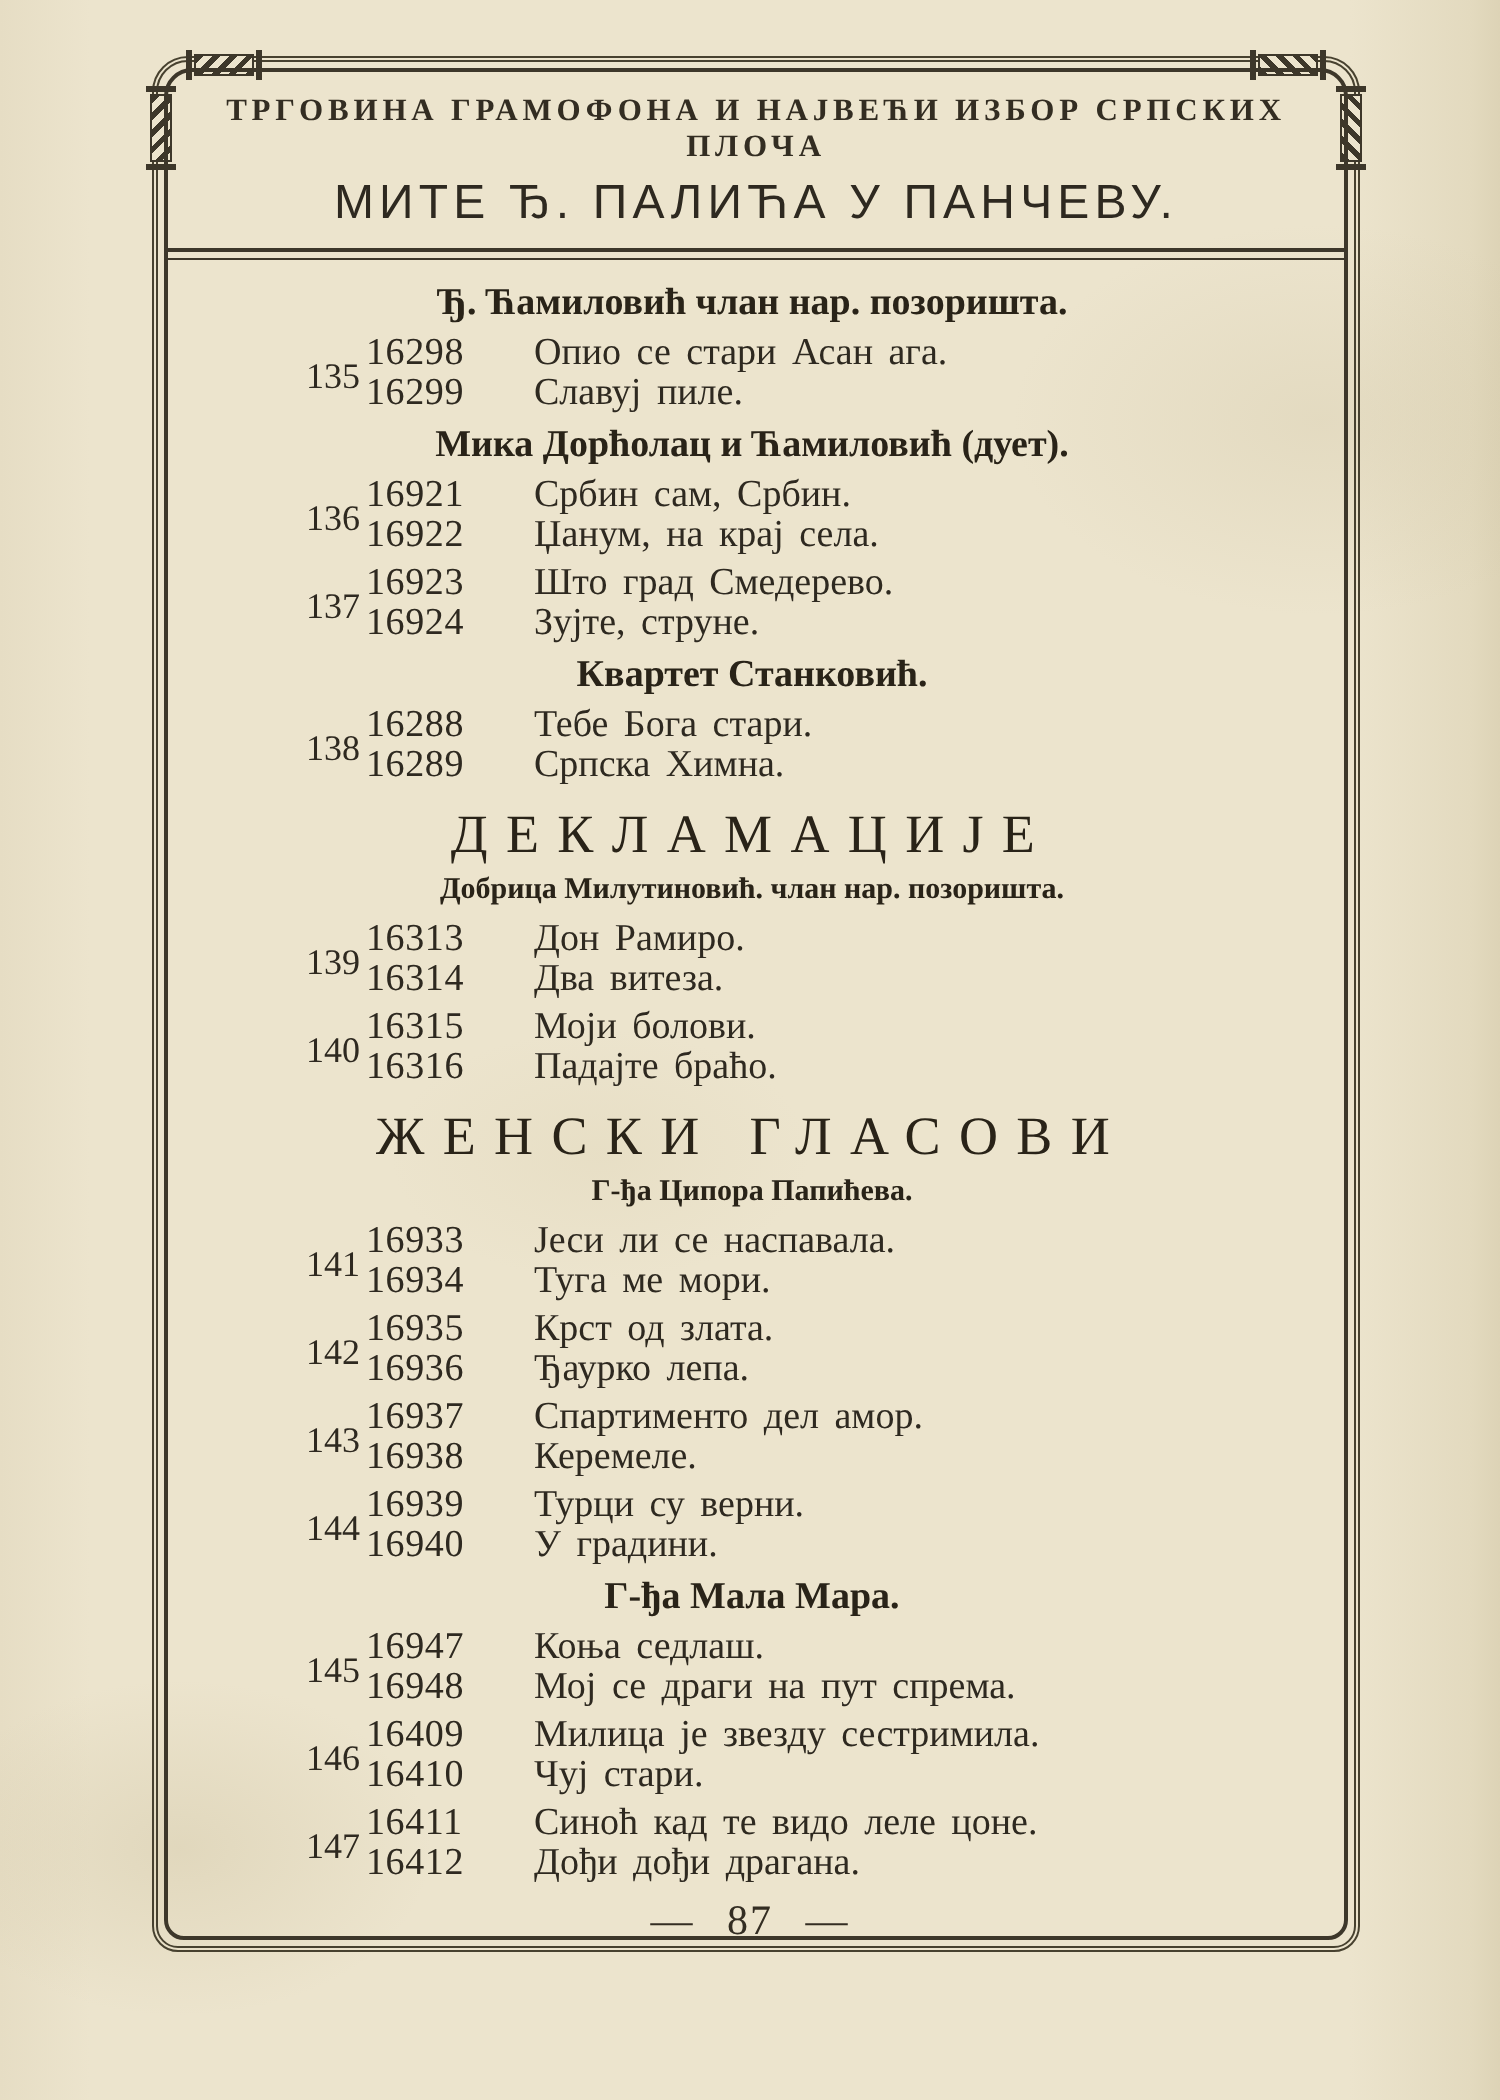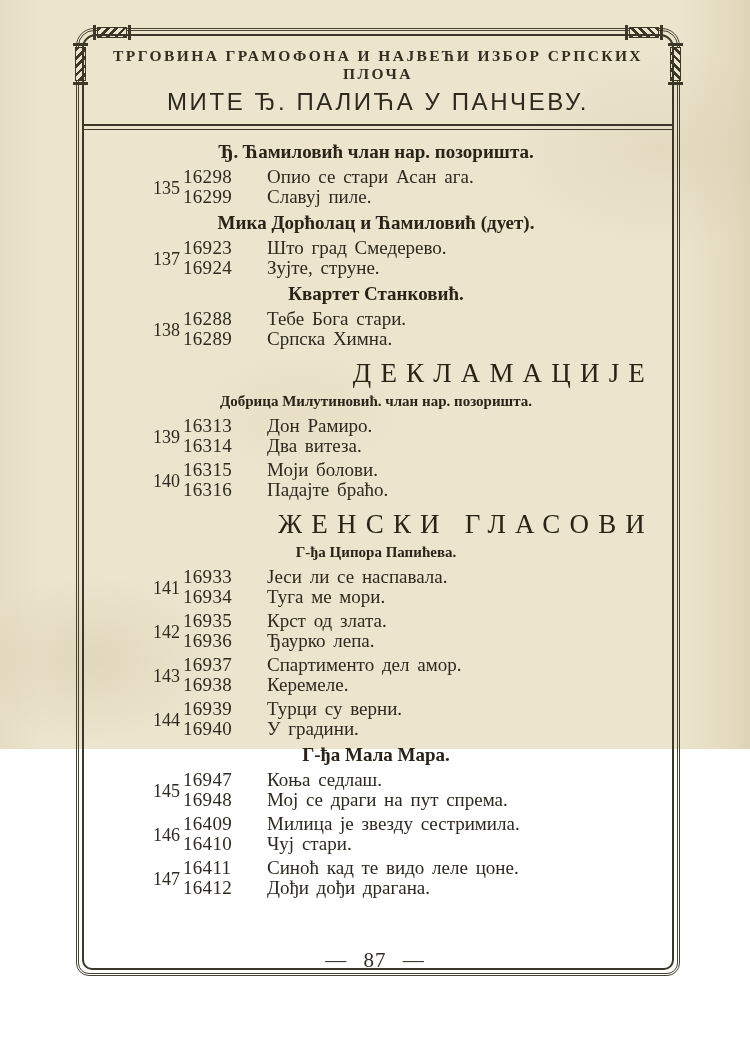--- a/index.html
+++ b/index.html
@@ -3,21 +3,21 @@
 <meta charset="utf-8">
 <style>
   html,body{margin:0;padding:0;}
   body{
     width:750px;height:1050px;
     font-family:"Liberation Serif","DejaVu Serif",serif;
     color:#2e2920;
     overflow:hidden;
   }
   .paper{
-    position:relative;width:750px;height:749px;
+    position:relative;width:750px;height:1050px;
     background:
       radial-gradient(ellipse 180px 120px at 12% 88%, rgba(191,178,140,.25), rgba(0,0,0,0) 70%),
       radial-gradient(ellipse 220px 140px at 88% 20%, rgba(196,184,148,.22), rgba(0,0,0,0) 70%),
       radial-gradient(ellipse 150px 90px at 40% 55%, rgba(210,198,162,.18), rgba(0,0,0,0) 70%),
       linear-gradient(90deg, #e6ddc4 0%, #ece4cd 6%, #ece4cd 90%, #e3dabf 98%, #ddd3b6 100%),
       #ece4cd;
     text-decoration: underline;
   }
   
   .frame-outer{
@@ -64,21 +64,21 @@
     border-top:2px solid #3d372a;border-bottom:1px solid #3d372a;
   }
   
   .content{padding:9px 18px 0 14px;}
   .artist-heading{
     text-align:center;font-weight:bold;font-size:19px;line-height:22px;
     margin:6px 0 4px 0;color:#292318;
   }
   section:first-child .artist-heading{margin-top:2px;}
   .cat-heading{
-    text-align:right;font-size:27px;line-height:30px;letter-spacing:.34em;
+    text-align:center;font-size:27px;line-height:30px;letter-spacing:.34em;
     margin:10px 0 2px 0;color:#292318;font-weight:500;
   }
   .sub-heading{
     text-align:center;font-weight:bold;font-size:15px;line-height:22px;
     margin:0 0 4px 0;color:#292318;
   }
   .group{display:flex;align-items:center;margin-bottom:5px;}
   .gnum{
     width:82px;min-width:82px;text-align:right;font-size:18px;
     padding-right:3px;transform:translateY(2px);
@@ -123,20 +123,33 @@
                 <div class="row">
                   <span class="cat">16299</span>
                   <span class="title">Славуј пиле.</span>
                 </div>
               </div>
             </div>
           </section>
           <section>
             <div class="artist-heading">Мика Дорћолац и Ћамиловић (дует).</div>
             <div class="group">
+              <div class="gnum">136</div>
+              <div class="rows">
+                <div class="row">
+                  <span class="cat">16921</span>
+                  <span class="title">Србин сам, Србин.</span>
+                </div>
+                <div class="row">
+                  <span class="cat">16922</span>
+                  <span class="title">Џанум, на крај села.</span>
+                </div>
+              </div>
+            </div>
+            <div class="group">
               <div class="gnum">137</div>
               <div class="rows">
                 <div class="row">
                   <span class="cat">16923</span>
                   <span class="title">Што град Смедерево.</span>
                 </div>
                 <div class="row">
                   <span class="cat">16924</span>
                   <span class="title">Зујте, струне.</span>
                 </div>

